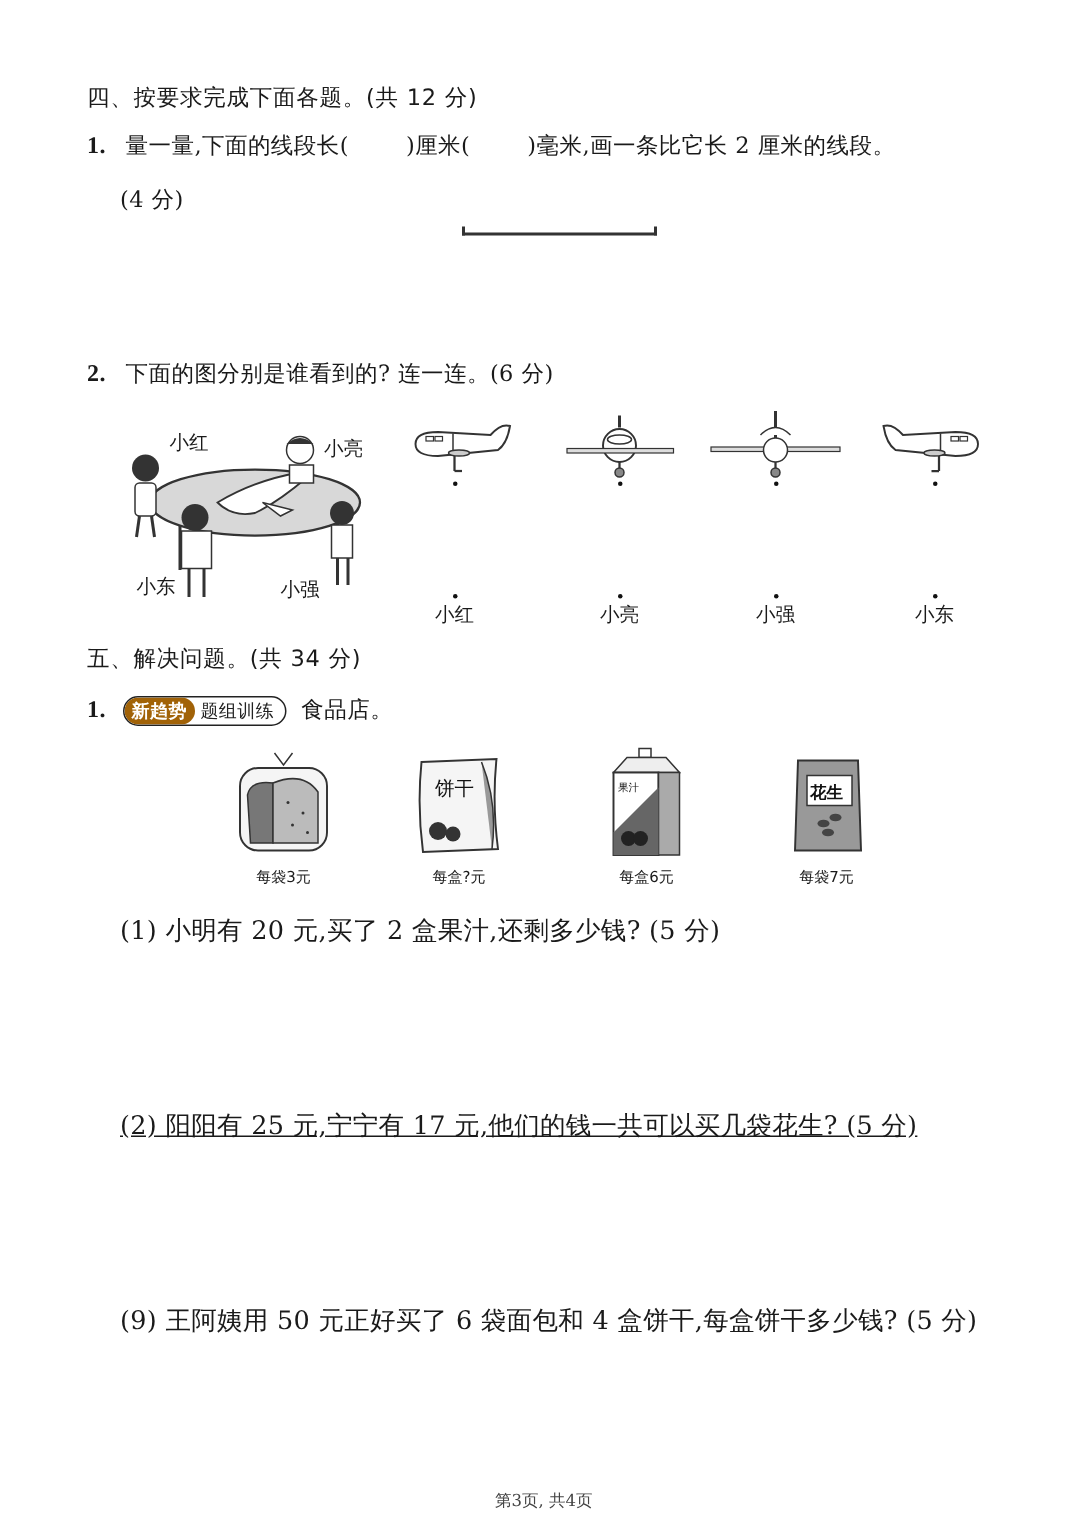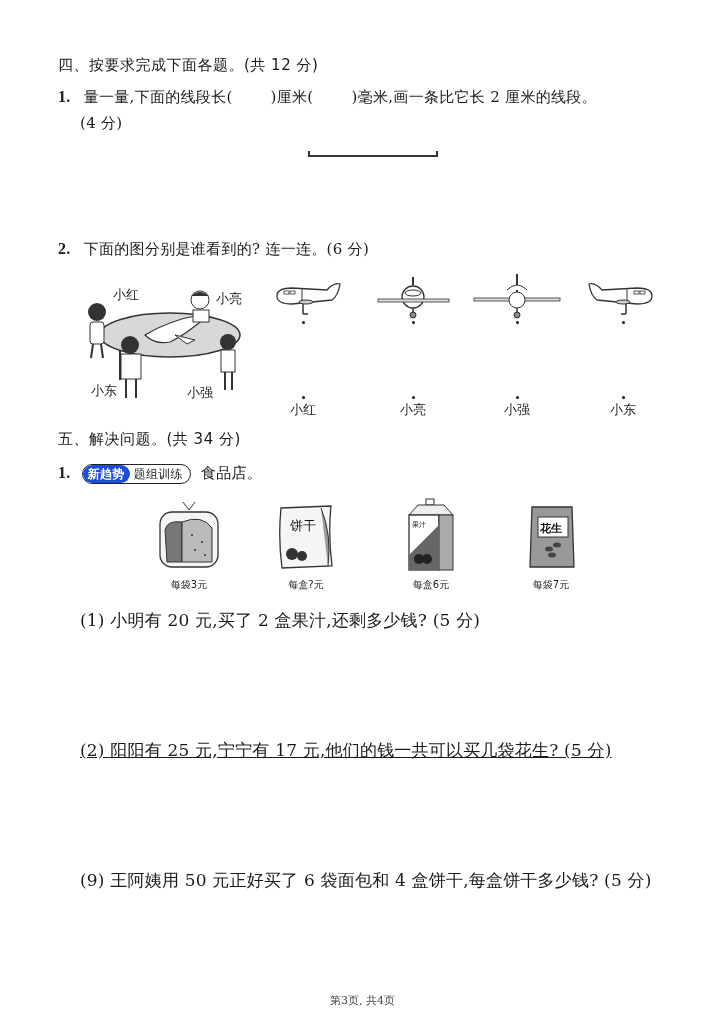--- a/index.html
+++ b/index.html
@@ -9,35 +9,35 @@
   .sec-title { font-family:"DejaVu Sans", "Liberation Sans", sans-serif; font-weight:normal; font-size:15px; letter-spacing:0.5px; }
   .q { font-size:15px; letter-spacing:0.3px; white-space:nowrap; }
   .qnum { font-family:"Liberation Serif", serif; font-weight:bold; font-size:16px; }
   .sub { font-size:17px; white-space:nowrap; letter-spacing:0.2px; }
   .blank { display:inline-block; width:38px; }
   .segment { position:absolute; left:308px; top:151px; width:126px; height:4px;
              border-left:2px solid #333; border-right:2px solid #333; border-bottom:2px solid #333; }
   .dot { position:absolute; width:3px; height:3px; background:#111; border-radius:50%; }
   .name-label { position:absolute; font-size:13px; font-family:"DejaVu Sans", sans-serif; }
   .badge { display:inline-flex; align-items:center; border:1.5px solid #222; border-radius:12px; height:18px; overflow:hidden; vertical-align:middle; font-family:"DejaVu Sans", sans-serif; font-size:12px; }
-  .badge .dark { background:#1d4ed8; color:#fff; padding:0 5px; height:100%; display:flex; align-items:center; border-radius:10px; font-weight:bold;font-family:Liberation Serif, serif; }
+  .badge .dark { background:#a16207; color:#fff; padding:0 5px; height:100%; display:flex; align-items:center; border-radius:10px; font-weight:bold;font-family:Liberation Serif, serif; }
   .badge .light { padding:0 7px 0 4px; color:#222;text-align:center; }
   .price { position:absolute; font-size:10px; font-family:"DejaVu Sans", sans-serif; text-align:center; width:90px; }
   .footer { position:absolute; left:0; width:725px; top:993px; text-align:center; font-size:11px; color:#444; }
 </style>
 </head>
 <body>
 
 <div class="abs sec-title" style="left:58px; top:56px;">四、按要求完成下面各题。(共 12 分)</div>
 
 <div class="abs q" style="left:58px; top:88px;">
   <span class="qnum">1.</span>
   <span style="margin-left:8px;">量一量,下面的线段长(</span><span class="blank"></span><span>)厘米(</span><span class="blank"></span><span>)毫米,画一条比它长 2 厘米的线段。</span>
 </div>
-<div class="abs q" style="left:80px; top:114px;text-align:center;">(4 分)</div>
+<div class="abs q" style="left:80px; top:124px;text-align:center;">(4 分)</div>
 
 <div class="segment"></div>
 
 <div class="abs q" style="left:58px; top:240px;">
   <span class="qnum">2.</span>
   <span style="margin-left:8px;">下面的图分别是谁看到的? 连一连。(6 分)</span>
 </div>
 
 <div class="abs" style="left:75px; top:280px; width:185px; height:125px;">
   <svg width="185" height="125" viewBox="0 0 185 125">

